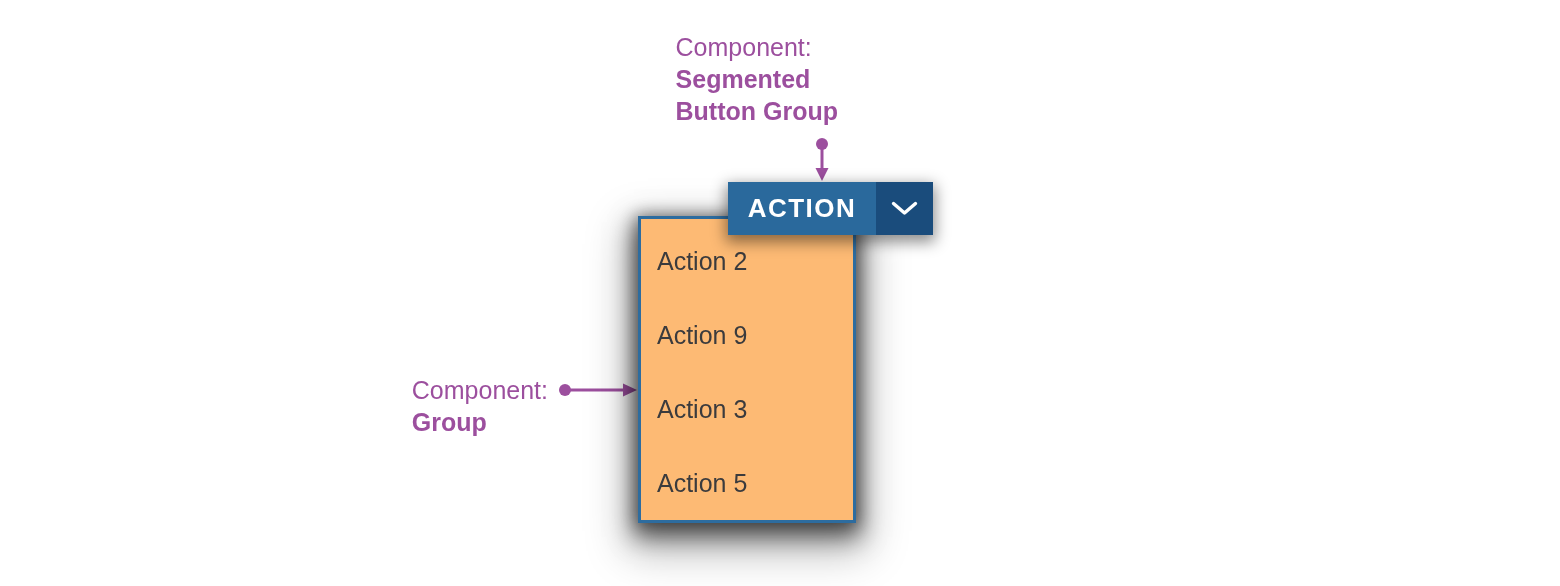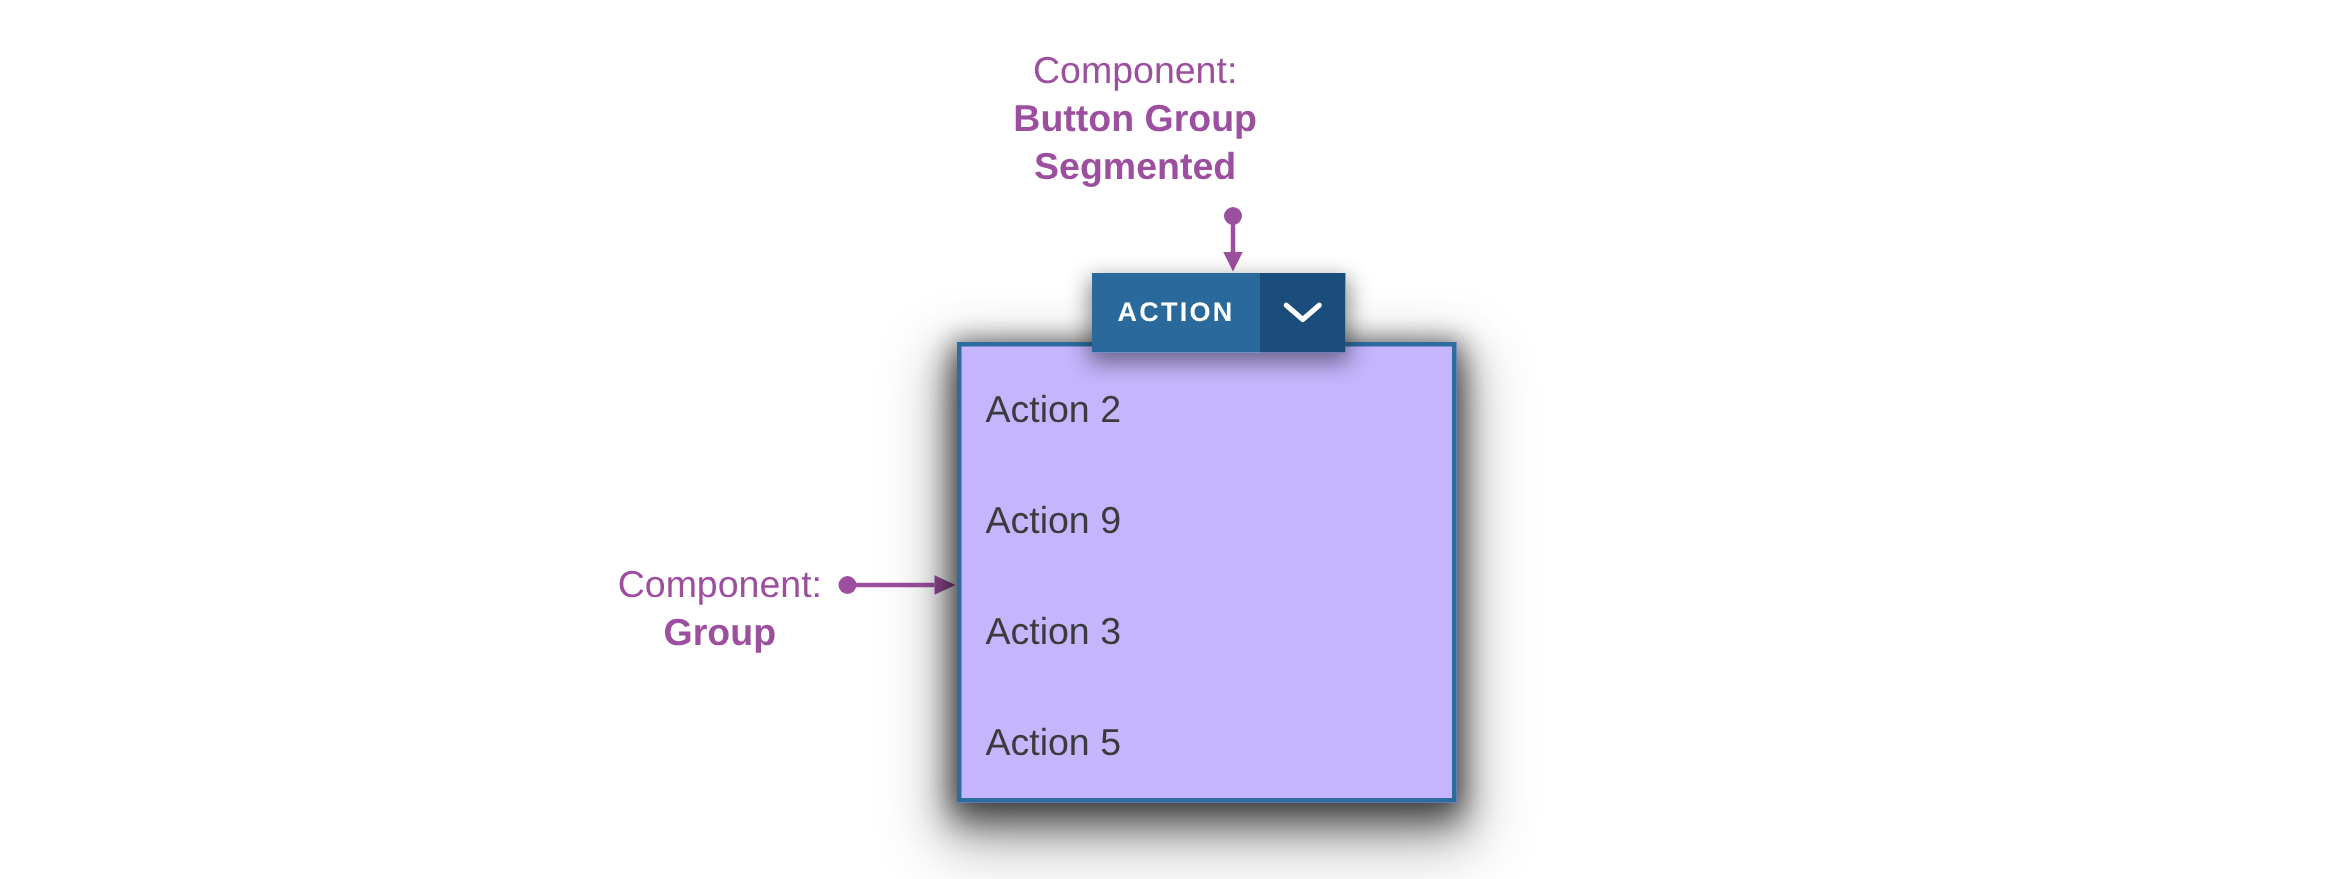--- a/index.html
+++ b/index.html
@@ -8,21 +8,21 @@
     width: 1560px;
     height: 586px;
     background: #ffffff;
     overflow: hidden;
     font-family: "Liberation Sans", "DejaVu Sans", sans-serif;
   }
 
   
   .annot {
     position: absolute;
-    text-align: center;
+    text-align: left;
     color: #9c4f9e;
     font-size: 25px;
     line-height: 32px;
     white-space: nowrap;
   }
   .annot-top { top: 31px; right: 722px; }
   .annot-left { top: 374px; right: 1012px; }
   .annot .bold { font-weight: 700; }
 
   .connector { position: absolute; }
@@ -31,50 +31,50 @@
   .btn-group {
     position: absolute;
     left: 728px;
     top: 182px;
     height: 53px;
     display: flex;
     z-index: 3;
     box-shadow: 0 5px 14px 2px rgba(0,0,0,0.45);
   }
   .btn-main {
-    width: 112px;
+    width: 148px;
     background: #2a699c;
     color: #ffffff;
     font-weight: 700;
-    font-size: 18px;
+    font-size: 26px;
     letter-spacing: 1.5px;
     display: flex;
     align-items: center;
     justify-content: center;
     cursor: pointer;
     user-select: none;
   }
   .btn-caret {
     width: 57px;
     background: #1a4c7c;
     display: flex;
     align-items: center;
     justify-content: center;
     cursor: pointer;
   }
 
   
   .menu {
     position: absolute;
     left: 638px;
-    top: 228px;
-    width: 333px;
+    top: 216px;
+    width: 218px;
     height: 307px;
     box-sizing: border-box;
-    background: #c4b5fd;
+    background: #fdba74;
     border: 3px solid #2d6c9f;
     padding-top: 5px;
     z-index: 2;
     box-shadow: 0 10px 22px 4px rgba(0,0,0,0.55),
                 0 18px 40px 10px rgba(0,0,0,0.28),
                 0 0 14px 2px rgba(0,0,0,0.30);
   }
   .menu-item {
     height: 74px;
     display: flex;
@@ -85,22 +85,22 @@
     cursor: pointer;
   }
 </style>
 </head>
 <body>
 
 <div class="canvas">
 
   <div class="annot annot-top">
     <div>Component:</div>
+    <div class="bold">Segmented</div>
     <div class="bold">Button Group</div>
-    <div class="bold">Segmented</div>
   </div>
 
   <svg class="connector" style="left:806px; top:136px;" width="32" height="47" aria-hidden="true">
     <circle cx="16" cy="8" r="6" fill="#9c4f9e"></circle>
     <line x1="16" y1="13" x2="16" y2="33" stroke="#9c4f9e" stroke-width="3"></line>
     <polygon points="16,45 9.5,32 22.5,32" fill="#9c4f9e"></polygon>
   </svg>
 
   <div class="annot annot-left">
     <div>Component:</div>

